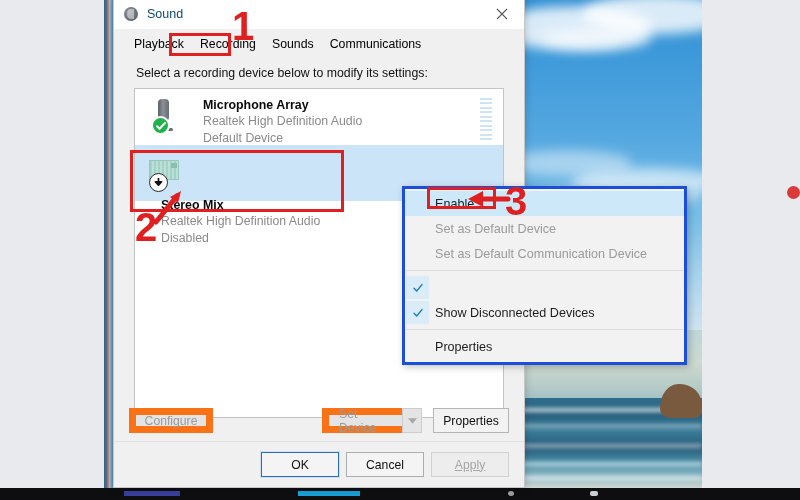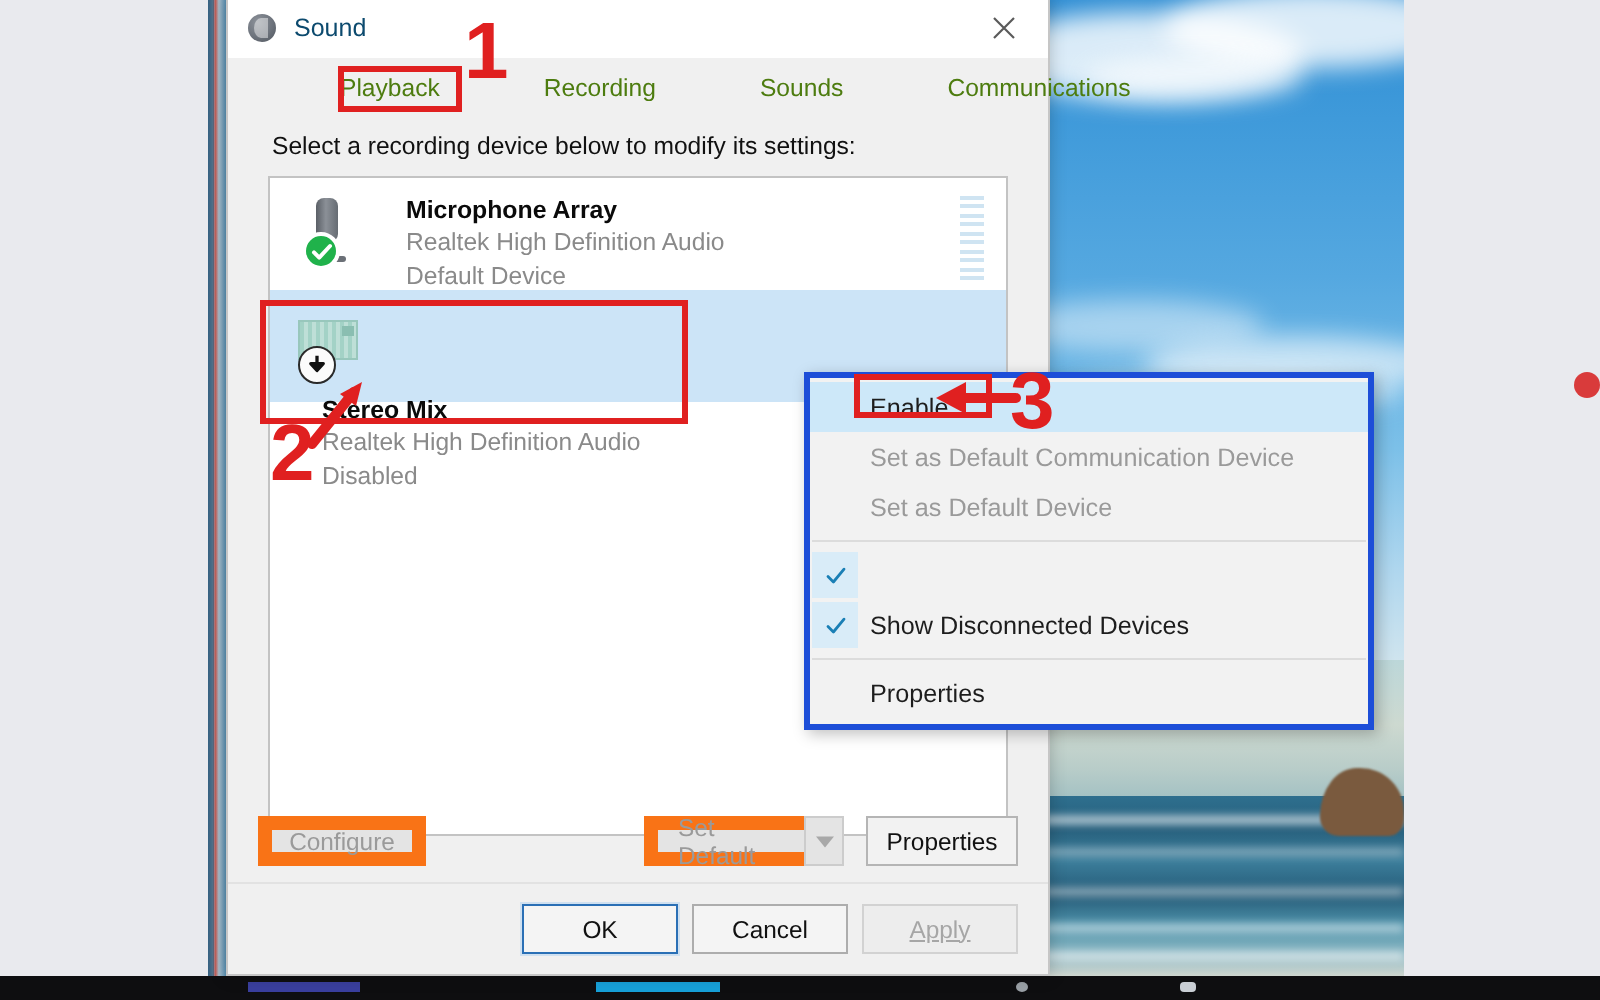--- a/index.html
+++ b/index.html
@@ -97,22 +97,22 @@
     display:flex; align-items:center; justify-content:center;
     color:#666; font-size: 15px; line-height:1;
   }
   .win-close svg { display:block; }
 
   .tabstrip {
     height: 27px; background:#f0f0f0; position: relative;
     padding-left: 12px; display:flex; align-items:flex-end; gap: 0;
   }
   .tab {
-    font-size: 12.3px; color: #4d7c0f; padding: 4px 8px 5px 8px;
-    position: relative; white-space: nowrap; margin-left: 36px;
+    font-size: 12.3px; color: #000000; padding: 4px 8px 5px 8px;
+    position: relative; white-space: nowrap;
   }
   .tab.active { font-weight: 400; }
 
   .dlg-body {
     position: absolute; left: 0; top: 57px; right: 0; bottom: 46px;
     background: #f0f0f0; padding: 0 20px;
   }
   .hint { font-size: 12.3px; color:#111; margin: 10px 0 8px 2px; }
 
   .listbox {
@@ -361,21 +361,21 @@
       </div>
 
     </div>
 
     <div class="btnrow">
       <div class="btn btn-configure">
         <span>Configure</span>
       </div>
       <div class="spacer"></div>
       <div class="btn btn-setdefault">
-        <span>Set Default</span>
+        <span>Set Device</span>
       </div>
       <div class="split-arrow">
         <svg viewBox="0 0 10 6" width="9" height="6" aria-hidden="true">
           <path d="M0 0 L10 0 L5 6 Z" fill="#a8a8a8"></path>
         </svg>
       </div>
       <div class="btn enabled btn-properties">
         <span>Properties</span>
       </div>
     </div>
@@ -392,24 +392,24 @@
       <span class="u">Apply</span>
     </div>
   </div>
 </div>
 
 <div id="ctxmenu">
   <div class="mi highlight">
     <span class="mlabel">Enable</span>
   </div>
   <div class="mi dim">
+    <span class="mlabel">Set as Default Device</span>
+  </div>
+  <div class="mi dim">
     <span class="mlabel">Set as Default Communication Device</span>
-  </div>
-  <div class="mi dim">
-    <span class="mlabel">Set as Default Device</span>
   </div>
   <div class="msep"></div>
   <div class="mi">
     <span class="mcheck">
       <svg viewBox="0 0 12 12" aria-hidden="true">
         <path d="M2 6.3 L4.7 9 L10 2.6" stroke="#1a7fb5" stroke-width="1.4" fill="none" stroke-linecap="round" stroke-linejoin="round"></path>
       </svg>
     </span>
   </div>
   <div class="mi">

